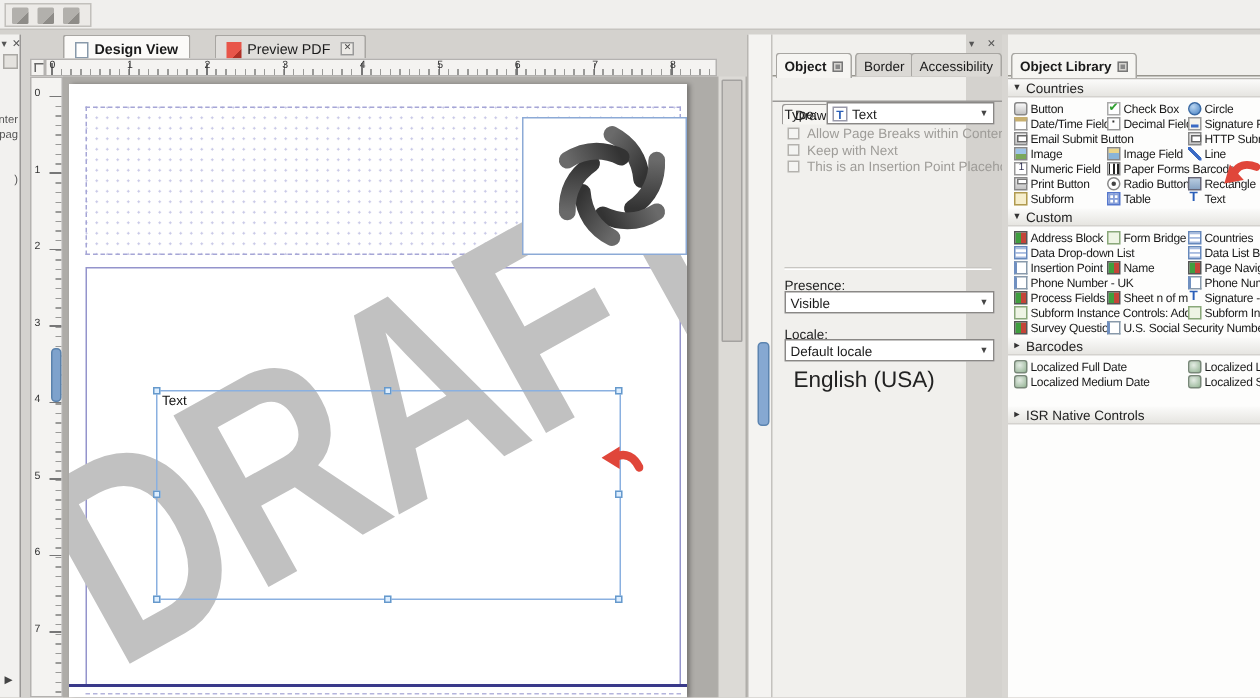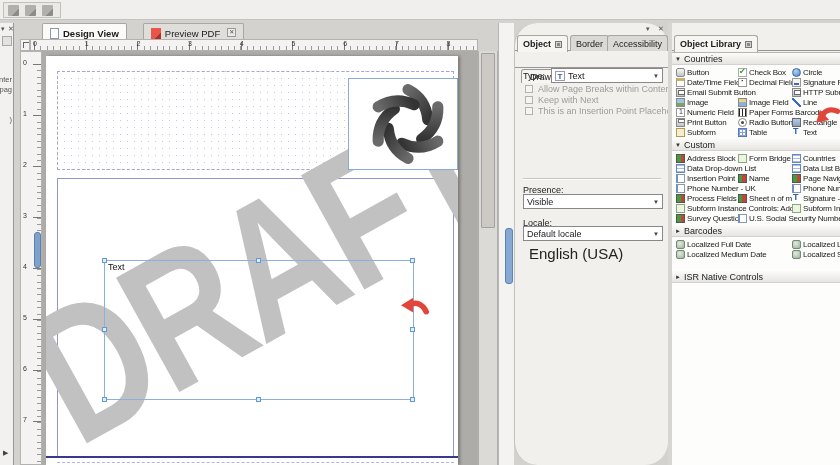--- a/index.html
+++ b/index.html
@@ -66,21 +66,21 @@
 
   
   .pal-controls{position:absolute;top:2px;font-size:7px;color:#555;}
   .pal-tabs{position:absolute;left:0;top:12px;width:100%;height:16px;border-bottom:1px solid #98968f;}
   .ptab{position:absolute;top:0;height:16px;display:flex;align-items:center;padding:0 5px;background:#dbd9d5;border:1px solid #a8a6a2;border-bottom:none;border-radius:3px 3px 0 0;font-size:9px;white-space:nowrap;}
   .ptab.active{background:#f6f5f2;font-weight:bold;height:17px;z-index:2;}
   .palicon{display:inline-block;width:7px;height:7px;margin-left:4px;border:1px solid #777;background:#d6d4d0;position:relative;}
   .palicon::before{content:"";position:absolute;left:1px;top:1px;width:3px;height:3px;background:#888;}
 
   
-  #object-palette{position:absolute;left:514px;top:23px;width:154px;height:442px;background:#f1f0ed;border-left:1px solid #c4c2be;border-radius:23px;}
+  #object-palette{position:absolute;left:514px;top:23px;width:130px;height:442px;background:#f1f0ed;border-left:1px solid #c4c2be;}
   #subtab-draw{position:absolute;left:6px;top:46px;height:14px;padding:0 8px;background:#f6f5f2;border:1px solid #9a9896;border-bottom:none;border-radius:3px 3px 0 0;display:flex;align-items:center;font-size:9px;}
   #draw-line{position:absolute;left:0;top:44px;width:154px;height:0;border-top:1px solid #9a9896;}
   .plab{position:absolute;font-size:9px;color:#222;}
   .dd{position:absolute;height:15px;background:#fff;border:1px solid #8a8886;display:flex;align-items:center;padding:0 12px 0 3px;font-size:9px;}
   .dd::after{content:"▼";position:absolute;right:3px;top:4px;font-size:6px;color:#444;}
   .tglyph{display:inline-block;width:10px;height:10px;border:1px solid #99a;margin-right:3px;font-size:8px;font-weight:bold;color:#2b5fb8;text-align:center;line-height:9px;}
   .tglyph::before{content:"T";}
   .cbrow{position:absolute;left:10px;height:10px;display:flex;align-items:center;}
   .cbbox{width:8px;height:8px;background:#f4f4f2;border:1px solid #b4b2ae;margin-right:5px;}
   .cblab{font-size:9px;color:#9e9c98;white-space:nowrap;}

